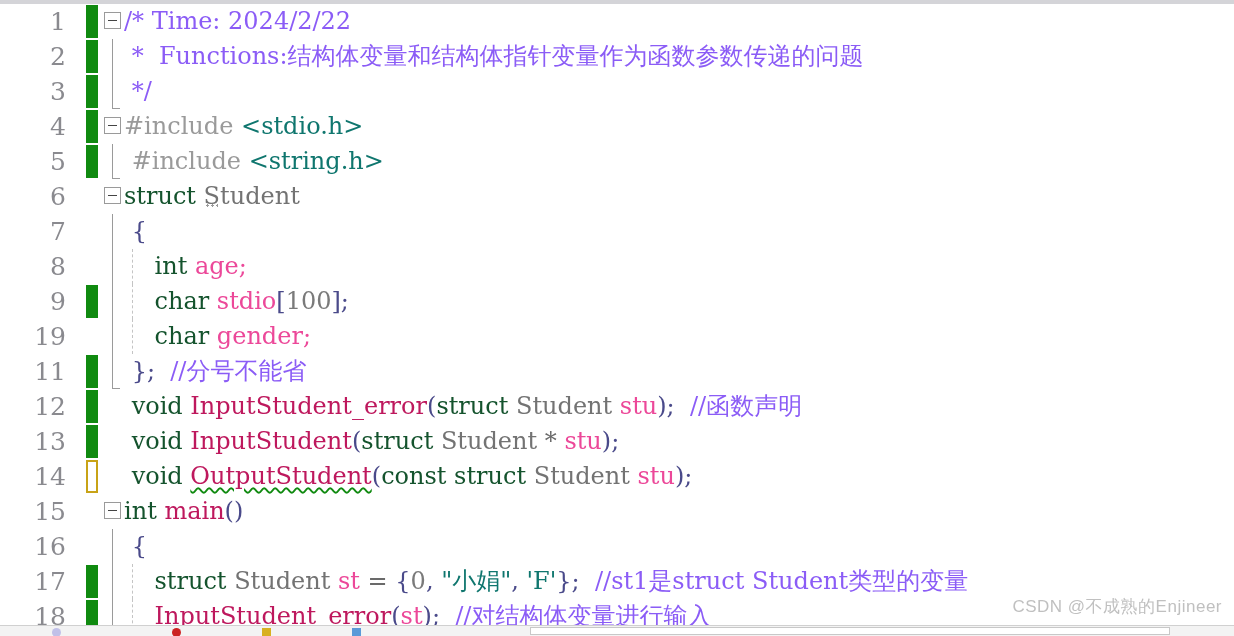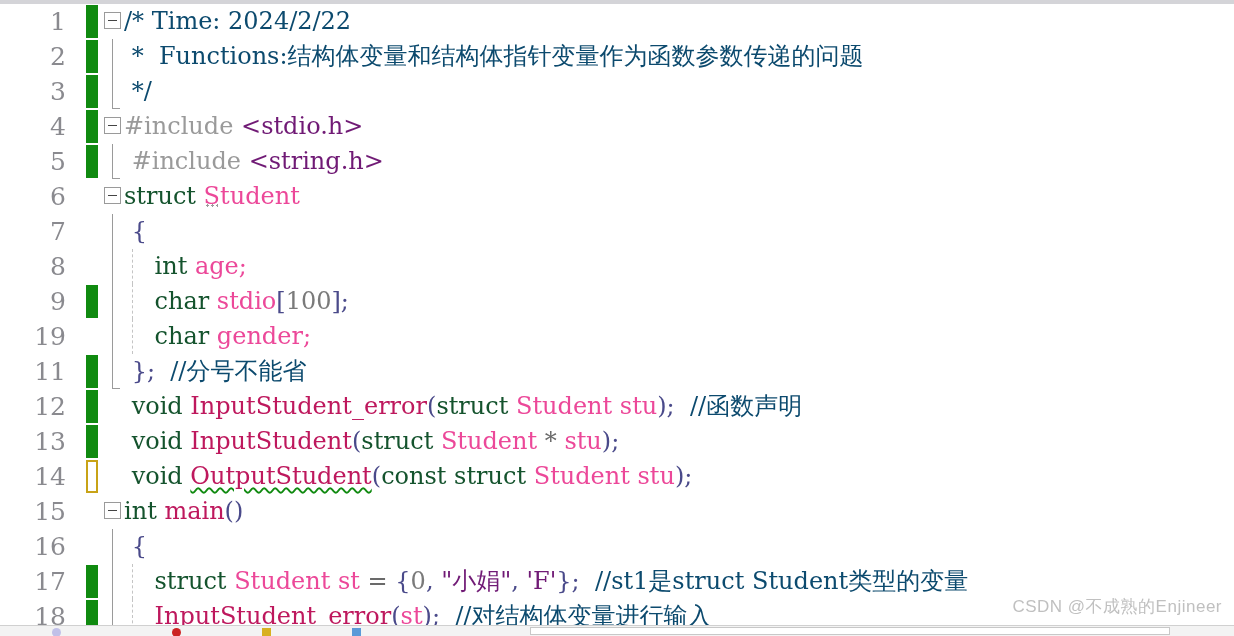--- a/index.html
+++ b/index.html
@@ -138,26 +138,26 @@
   }
 
   
   .indent-guide {
     position: absolute;
     width: 1px;
     border-left: 1px dashed #c4c4c4;
   }
 
   
-  .t-comment  { color: #0c4a6e; }
+  .t-comment  { color: #8b5cf6; }
   .t-keyword  { color: #14532d; }
-  .t-type     { color: #ec4899; }
+  .t-type     { color: #737373; }
   .t-plain    { color: #ec4899; }
   .t-func     { color: #be185d; }
-  .t-string   { color: #701a75; }
+  .t-string   { color: #0f766e; }
   .t-preproc  { color: #9a9a9a; }
   .t-punct    { color: #4a4a8a; }
   .t-num      { color: #7a7a7a; }
   .t-op       { color: #6a6a6a; }
 
   
   .squiggle {
     position: relative;
     text-decoration: underline;
     text-decoration-color: #108a10;

